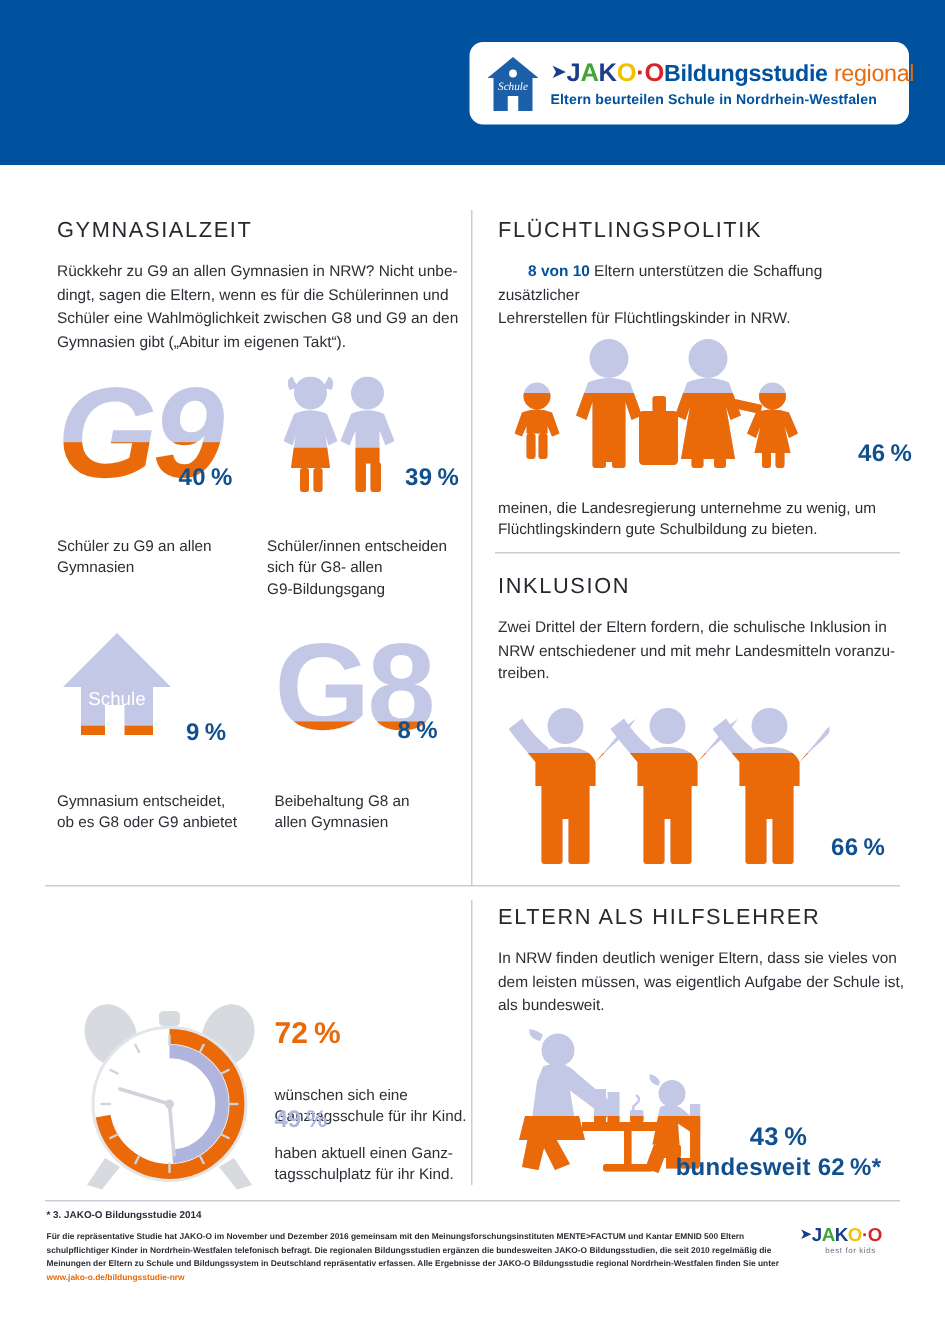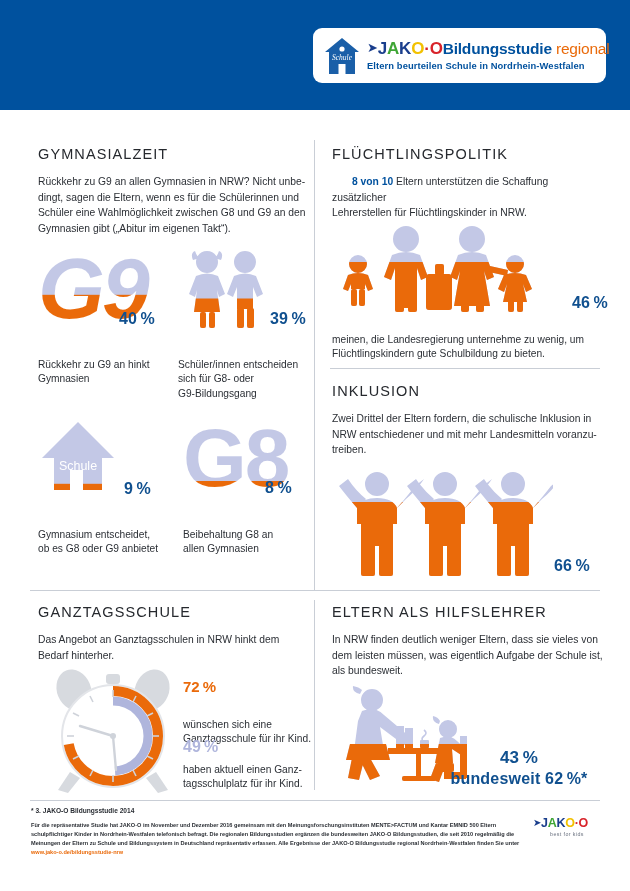--- a/index.html
+++ b/index.html
@@ -116,21 +116,21 @@
         </clipPath>
       </defs>
       <g clip-path="url(#clipG9)">
         <rect x="-5" y="-10" width="120" height="95" fill="#C3C8E6"></rect>
         <rect x="-5" y="46.8" width="120" height="50" fill="#EA6A0A"></rect>
       </g>
     </svg>
   </div>
   <div class="pct" style="position:absolute; left:119px; top:310px; font-size:16px;">40 %</div>
   <div class="cap" style="position:absolute; left:38px; top:358px; width:128px;">
-    <div>Rückkehr zu G9 an hinkt</div>
+    <div>Schüler zu G9 an allen</div>
     <div>Gymnasien</div>
   </div>
 
   <div class="col" style="left:178px; top:246px;">
     <svg width="92" height="86" viewBox="0 0 92 86">
       <defs>
         <clipPath id="clipKids">
 
           <circle cx="29" cy="16" r="11"></circle>
           <path d="M15 14 q-3 -7 2 -9 q2 6 5 7 Z"></path>
@@ -147,21 +147,21 @@
       </defs>
       <g clip-path="url(#clipKids)">
         <rect x="0" y="0" width="92" height="86" fill="#C3C8E6"></rect>
         <rect x="0" y="52.5" width="92" height="40" fill="#EA6A0A"></rect>
       </g>
     </svg>
   </div>
   <div class="pct" style="position:absolute; left:270px; top:310px; font-size:16px;">39 %</div>
   <div class="cap" style="position:absolute; left:178px; top:358px; width:130px;">
     <div>Schüler/innen entscheiden</div>
-    <div>sich für G8- oder</div>
+    <div>sich für G8- allen</div>
     <div>G9-Bildungsgang</div>
   </div>
 
   <div class="col" style="left:40px; top:418px;">
     <svg width="76" height="76" viewBox="0 0 76 76">
       <defs>
         <clipPath id="clipHouse">
           <path d="M38 4 L74 40 L62 40 L62 72 L14 72 L14 40 L2 40 Z"></path>
         </clipPath>
         <mask id="maskDoor">
@@ -297,27 +297,20 @@
         </clipPath>
       </defs>
       <g clip-path="url(#clipIncl)">
         <rect x="0" y="0" width="216" height="118" fill="#C3C8E6"></rect>
         <rect x="0" y="40" width="216" height="82" fill="#EA6A0A"></rect>
       </g>
     </svg>
   </div>
   <div class="pct" style="position:absolute; left:554px; top:557px; font-size:16px;text-align:center;">66 %</div>
 
-  <div class="col" style="left:38px; top:604px; width:268px;">
-    <div class="sec-title">GANZTAGSSCHULE</div>
-    <div class="sec-body">
-      <div>Das Angebot an Ganztagsschulen in NRW hinkt dem</div>
-      <div>Bedarf hinterher.</div>
-    </div>
-  </div>
 
   <div class="col" style="left:48px; top:668px;">
     <svg width="130" height="128" viewBox="0 0 130 128">
 
       <ellipse cx="26" cy="22" rx="17" ry="21" fill="#D7DADF" transform="rotate(-22 26 22)"></ellipse>
       <ellipse cx="104" cy="22" rx="17" ry="21" fill="#D7DADF" transform="rotate(22 104 22)"></ellipse>
       <rect x="58" y="6" width="14" height="10" rx="3" fill="#D7DADF"></rect>
 
       <path d="M22 104 l-12 18 l10 3 l12 -15 Z" fill="#D7DADF"></path>
       <path d="M108 104 l12 18 l-10 3 l-12 -15 Z" fill="#D7DADF"></path>
@@ -343,21 +336,21 @@
           <line x1="42" y1="28" x2="45" y2="34"></line>
       </g>
 
       <line x1="65" y1="68" x2="32" y2="58" stroke="#CFD3DA" stroke-width="2.4" stroke-linecap="round"></line>
       <line x1="65" y1="68" x2="68" y2="102" stroke="#CFD3DA" stroke-width="2.4" stroke-linecap="round"></line>
       <circle cx="65" cy="68" r="3" fill="#CFD3DA"></circle>
     </svg>
   </div>
 
   <div style="position:absolute; left:183px; top:678px; width:130px;">
-    <div class="pct-or" style="font-size:15px;">72 %</div>
+    <div class="pct-or" style="font-size:20px;">72 %</div>
     <div class="cap" style="margin-top:23px;">
       <div>wünschen sich eine</div>
       <div>Ganztagsschule für ihr Kind.</div>
     </div>
   </div>
 
   <div style="position:absolute; left:183px; top:738px; width:132px;">
     <div class="pct-lav" style="font-size:16px;">49 %</div>
     <div class="cap" style="margin-top:7px;">
       <div>haben aktuell einen Ganz-</div>

